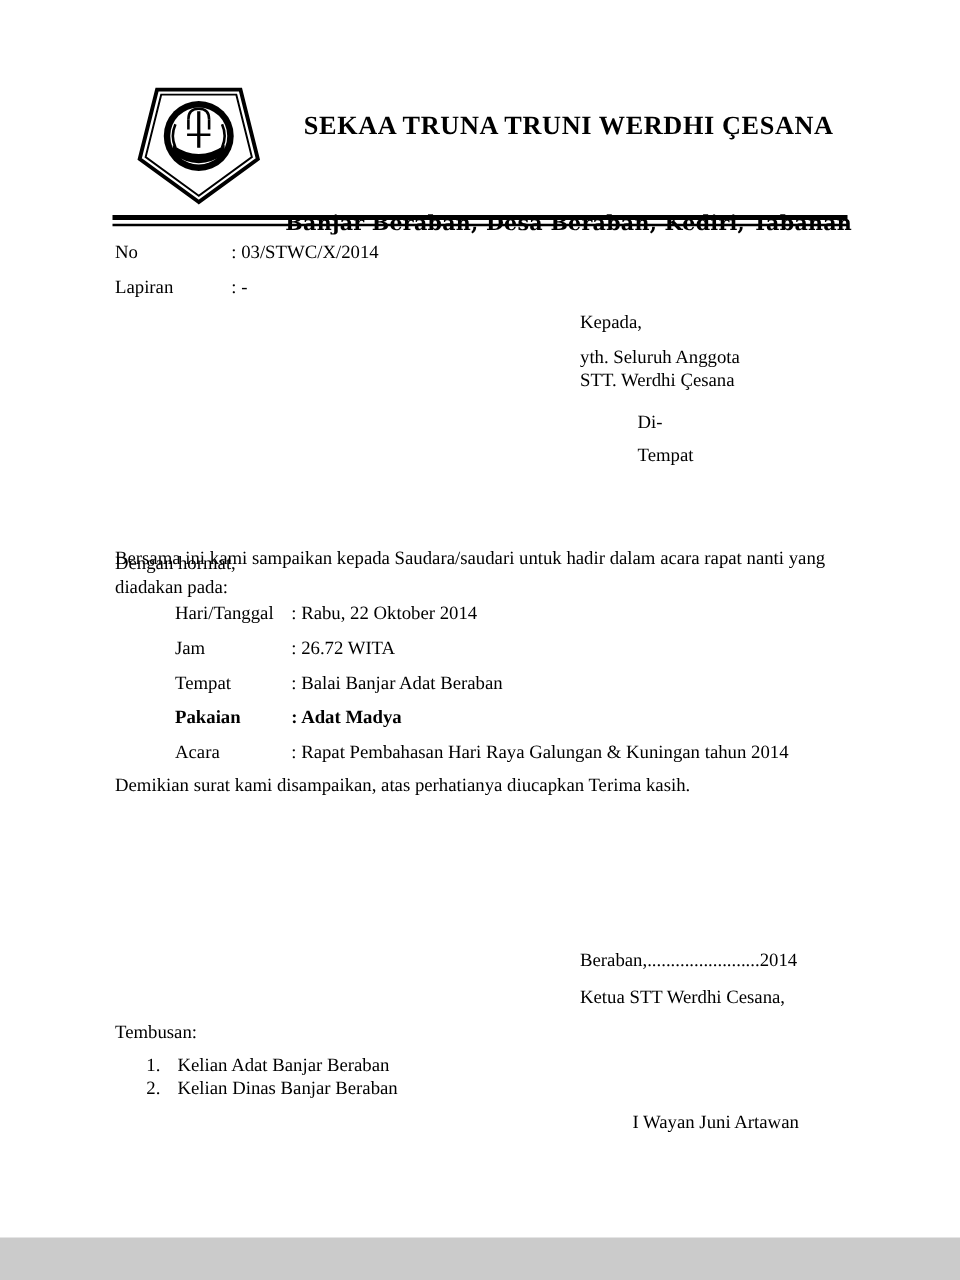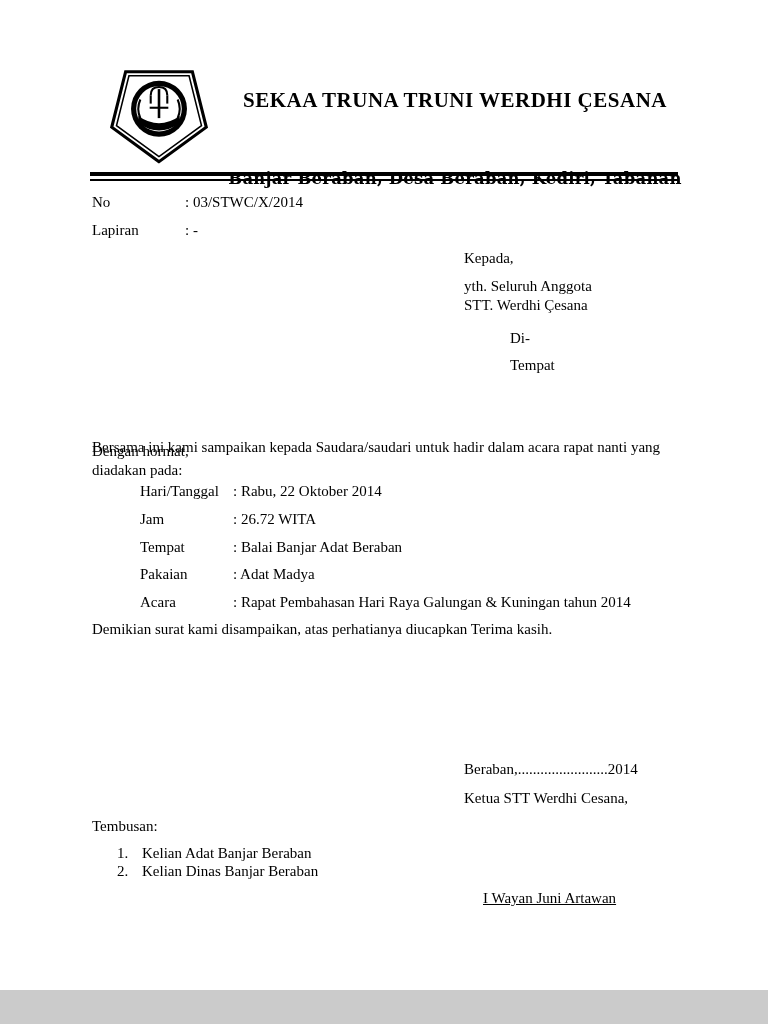--- a/index.html
+++ b/index.html
@@ -32,21 +32,21 @@
     height:3px;border-top:4px solid #000;border-bottom:2px solid #000;
   }
 
   .label-col{display:inline-block;width:93px;}
   .detail-label{display:inline-block;width:93px;}
 
   .para{
     position:absolute;left:92px;top:436px;width:602px;
     white-space:normal;line-height:1.55;
   }
-  .underlined{text-decoration:underline;}
+  .underlined{margin-left:23px;}
   .num-col{display:inline-block;width:25px;}
 
   .bottom-strip{
     position:absolute;left:0;bottom:0;width:768px;height:34px;
     background:#cbcbcb;
   }
 </style>
 </head>
 <body>
 
@@ -99,21 +99,21 @@
 
   <div class="abs" style="left:140px;top:483px;">
     <span class="detail-label">Hari/Tanggal</span><span>: Rabu, 22 Oktober 2014</span>
   </div>
   <div class="abs" style="left:140px;top:511px;">
     <span class="detail-label">Jam</span><span>: 26.72 WITA</span>
   </div>
   <div class="abs" style="left:140px;top:539px;">
     <span class="detail-label">Tempat</span><span>: Balai Banjar Adat Beraban</span>
   </div>
-  <div class="abs" style="left:140px;top:566px;">
+  <div class="abs" style="left:140px;top:566px;font-weight:bold;">
     <span class="detail-label">Pakaian</span><span>: Adat Madya</span>
   </div>
   <div class="abs" style="left:140px;top:594px;">
     <span class="detail-label">Acara</span><span>: Rapat Pembahasan Hari Raya Galungan &amp; Kuningan tahun 2014</span>
   </div>
 
   <div class="abs" style="left:92px;top:621px;">Demikian surat kami disampaikan, atas perhatianya diucapkan Terima kasih.</div>
 
   <div class="abs" style="left:464px;top:761px;">Beraban,........................2014</div>
   <div class="abs" style="left:464px;top:790px;text-align:center;">Ketua STT Werdhi Cesana,</div>

